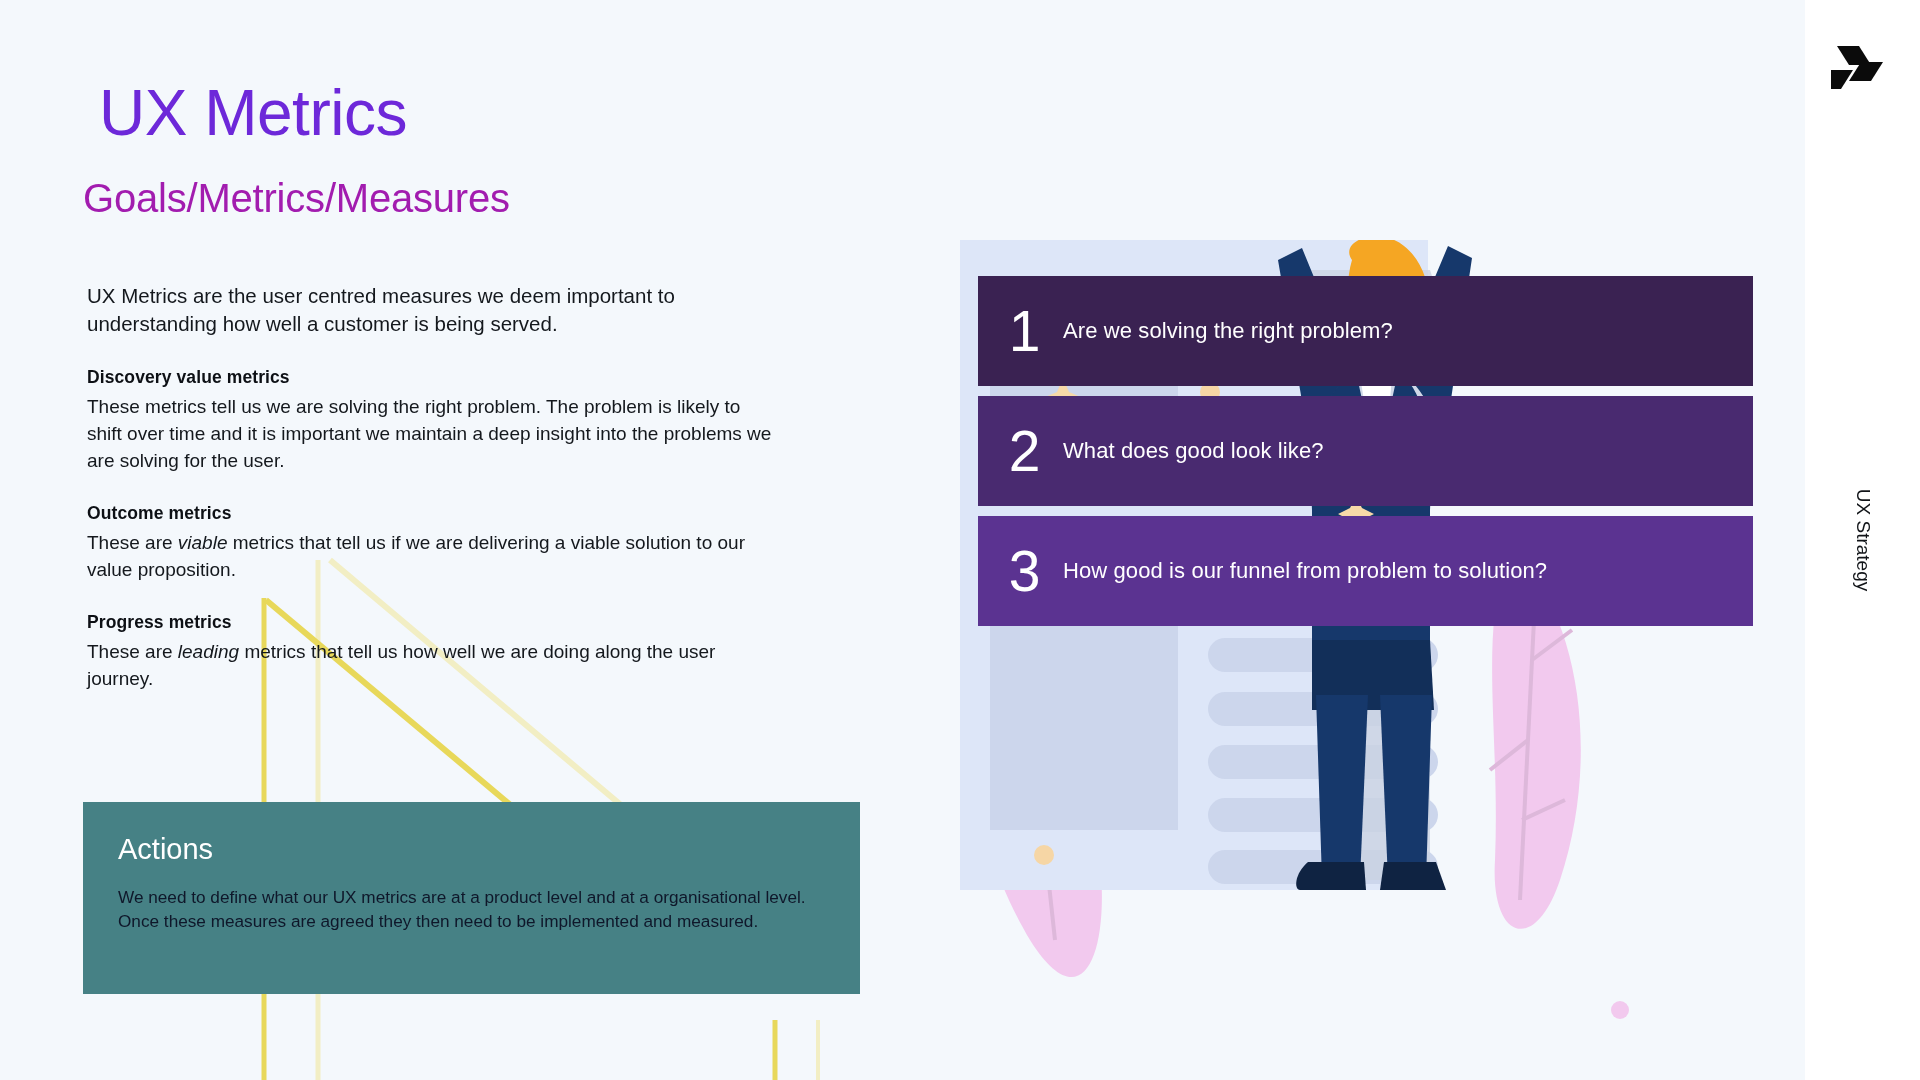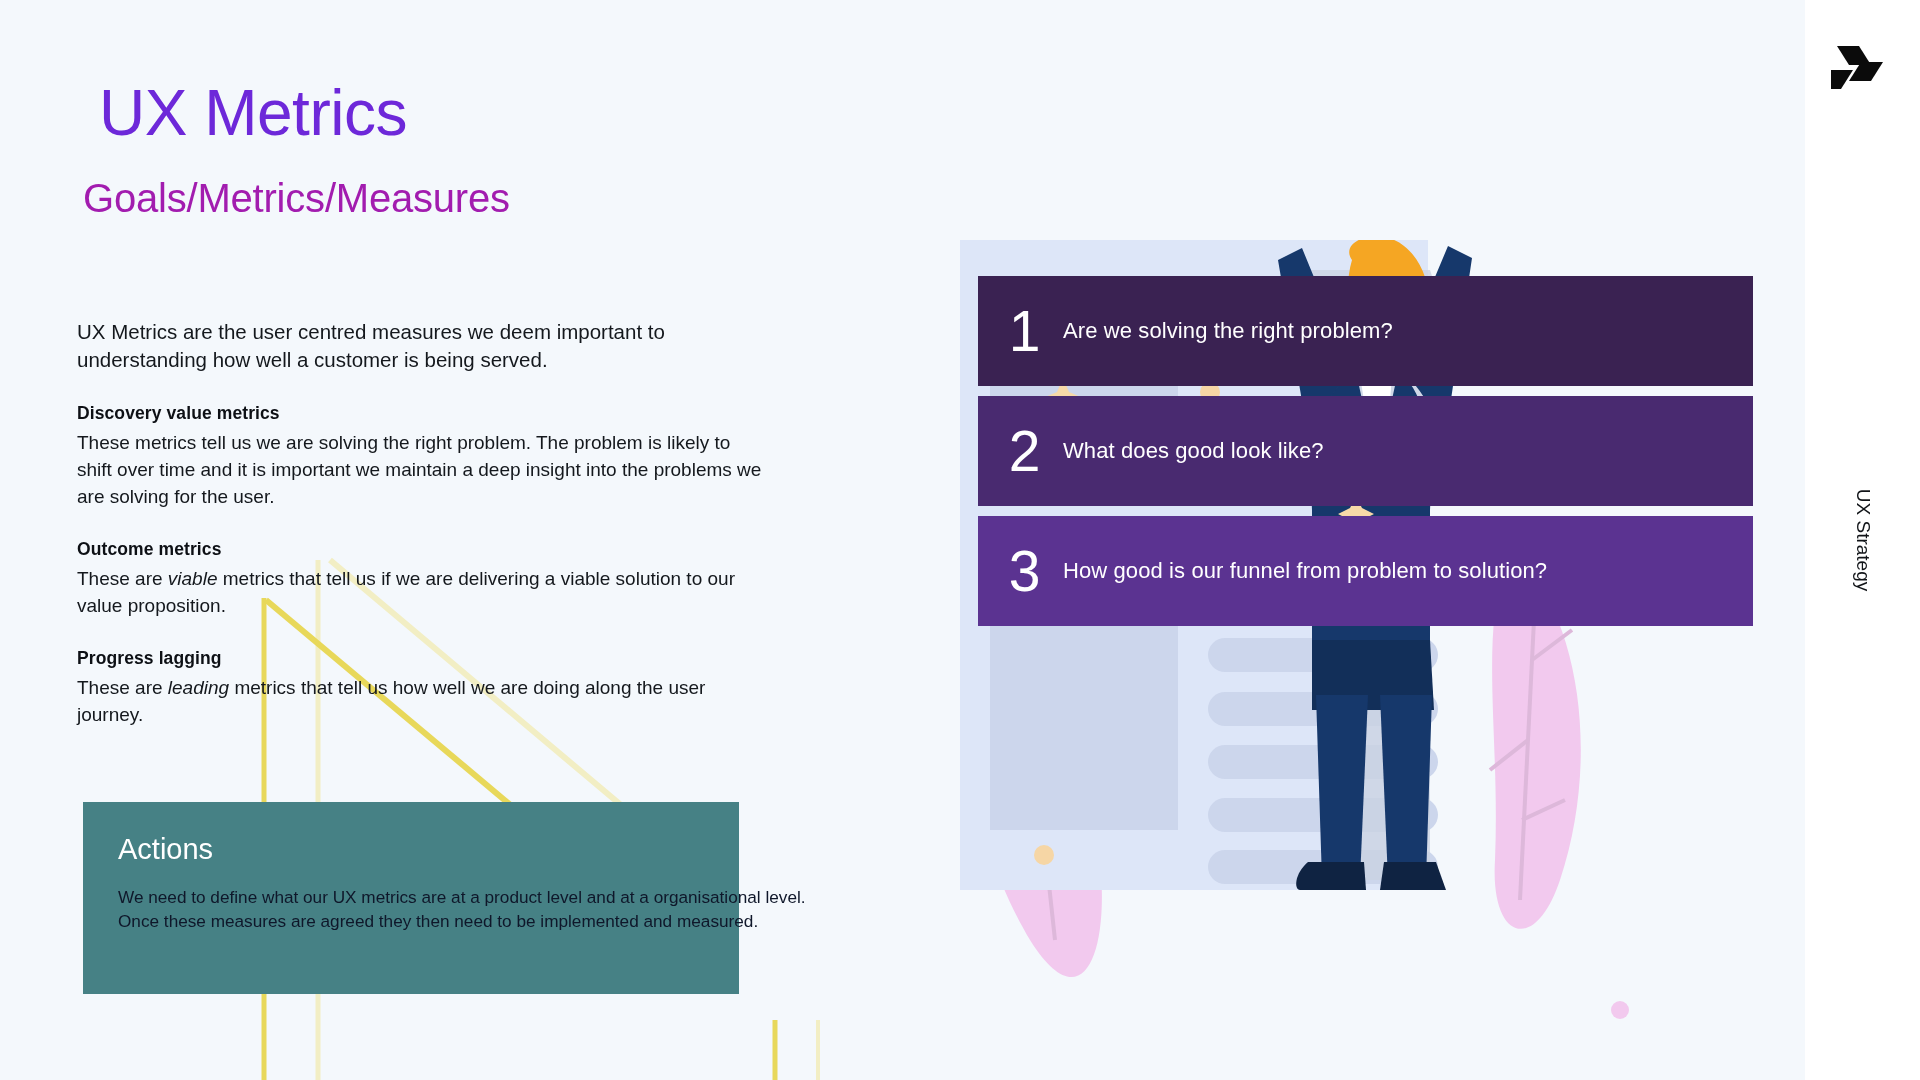--- a/index.html
+++ b/index.html
@@ -27,39 +27,39 @@
     font-size:64px; font-weight:400; color:#6d28d9;
     letter-spacing:-0.5px; line-height:1.05;margin-left:16px;
   }
   #subtitle {
     position:absolute; left:83px; top:176px;
     font-size:40px; font-weight:400; color:#a21caf;
     letter-spacing:-0.2px;
   }
 
   
-  #copy { position:absolute; left:77px; top:282px; width:700px;margin-top:36px; }
+  #copy { position:absolute; left:87px; top:282px; width:700px; }
   .intro {
     font-size:20.5px; line-height:1.35; color:#14181d;
     margin-bottom:30px; max-width:700px;
   }
   .sec { margin-bottom:28px; }
   .sec h3 {
     font-size:17.5px; font-weight:bold; color:#0d1015;
     margin-bottom:6px; letter-spacing:0.1px;
   }
   .sec p {
     font-size:19px; line-height:1.42; color:#14181d; max-width:690px;
   }
   .sec p em { font-style:italic; }
 
   
   #actions {
     position:absolute; left:83px; top:802px;
-    width:656px; height:192px;
+    width:777px; height:192px;
     background:#468185;
   }
   #actions .ah {
     position:absolute; left:35px; top:31px;
     font-size:29px; font-weight:400; color:#ffffff;
   }
   #actions .ab {
     position:absolute; left:35px; top:83px; width:690px;
     font-size:17.2px; line-height:1.42; color:#0f172a;
   }
@@ -129,21 +129,21 @@
     </div>
 
     <div class="sec">
       <h3>Outcome metrics</h3>
       <p>
         <span>These are </span><em>viable</em><span> metrics that tell us if we are delivering a viable solution to our value proposition.</span>
       </p>
     </div>
 
     <div class="sec">
-      <h3>Progress lagging</h3>
+      <h3>Progress metrics</h3>
       <p>
         <span>These are </span><em>leading</em><span> metrics that tell us how well we are doing along the user journey.</span>
       </p>
     </div>
   </div>
 
   <div id="actions" style="background: rgb(70, 129, 133);">
     <div class="ah">Actions</div>
     <div class="ab">We need to define what our UX metrics are at a product level and at a organisational level. Once these measures are agreed they then need to be implemented and measured.</div>
   </div>

